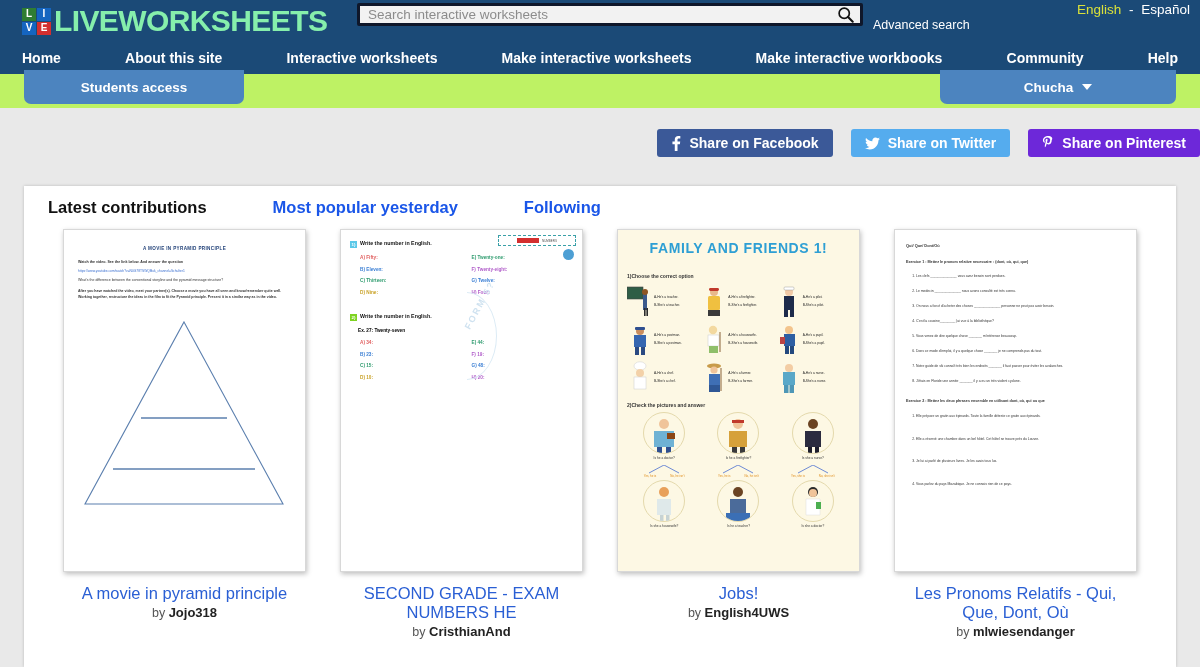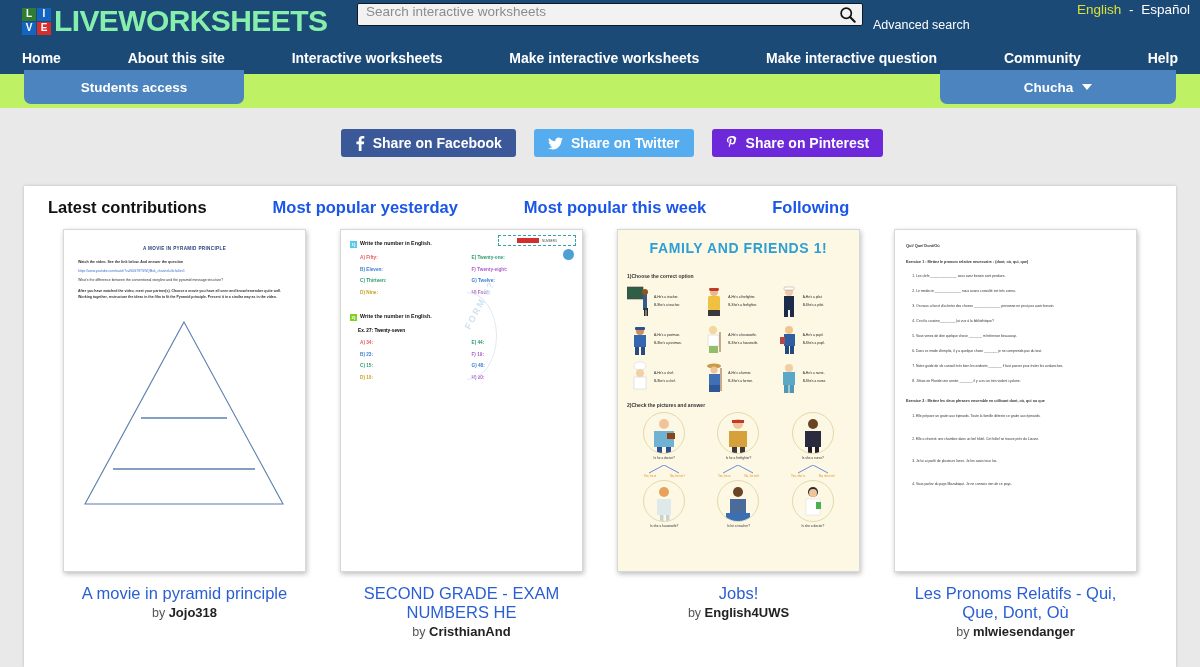--- a/index.html
+++ b/index.html
@@ -49,23 +49,23 @@
     font-weight: bold;
     letter-spacing: -0.6px;
     line-height: 1;
     white-space: nowrap;
   }
   .search-wrap {
     position: absolute;
     left: 357px; top: 3px;
     width: 506px; height: 23px;
     background: #f2f2f2;
-    border: 1px solid #0f172a;
+    border: 3px solid #0f172a;
     border-radius: 2px;
-    display: flex; align-items: flex-start;
+    display: flex; align-items: center;
   }
   .search-wrap input {
     flex: 1;
     border: none; outline: none;
     background: transparent;
     font-size: 13.5px;
     color: #333;
     padding: 0 8px;
     font-family: "Liberation Sans", sans-serif;
   }
@@ -135,21 +135,21 @@
     width: 0; height: 0;
     border-left: 5px solid transparent;
     border-right: 5px solid transparent;
     border-top: 6px solid #ffffff;
     margin-left: 9px;
   }
 
   
   .share-row {
     display: flex;
-    justify-content: center;
+    justify-content: flex-end;
     gap: 18px;
     margin-top: 21px;
     padding-left: 24px;
   }
   .share-btn {
     height: 28px;
     border: none; border-radius: 3px;
     color: #ffffff;
     font-size: 14px;
     font-weight: bold;
@@ -381,21 +381,21 @@
 
 <div class="navbar">
   <a>Home</a>
     <span class="nav-sp"></span>
   <a>About this site</a>
     <span class="nav-sp"></span>
   <a>Interactive worksheets</a>
     <span class="nav-sp"></span>
   <a>Make interactive worksheets</a>
     <span class="nav-sp"></span>
-  <a>Make interactive question</a>
+  <a>Make interactive workbooks</a>
     <span class="nav-sp"></span>
   <a>Community</a>
     <span class="nav-sp"></span>
   <a style="margin-right:22px">Help</a>
 </div>
 
 <div class="subbar">
   <div class="pill pill-students">
     <span>Students access</span>
   </div>
@@ -430,21 +430,20 @@
     </span>
     <span>Share on Pinterest</span>
   </button>
 </div>
 
 <div class="panel">
 
   <div class="tabs-row">
     <div class="tab active">Latest contributions</div>
     <div class="tab link">Most popular yesterday</div>
-    <div class="tab link">Most popular this week</div>
     <div class="tab link">Following</div>
 
   </div>
 
   <div class="cards">
 
     <div class="card">
       <div class="thumb-shell">
         <div class="ws1">
           <div class="t">A MOVIE IN PYRAMID PRINCIPLE</div>

